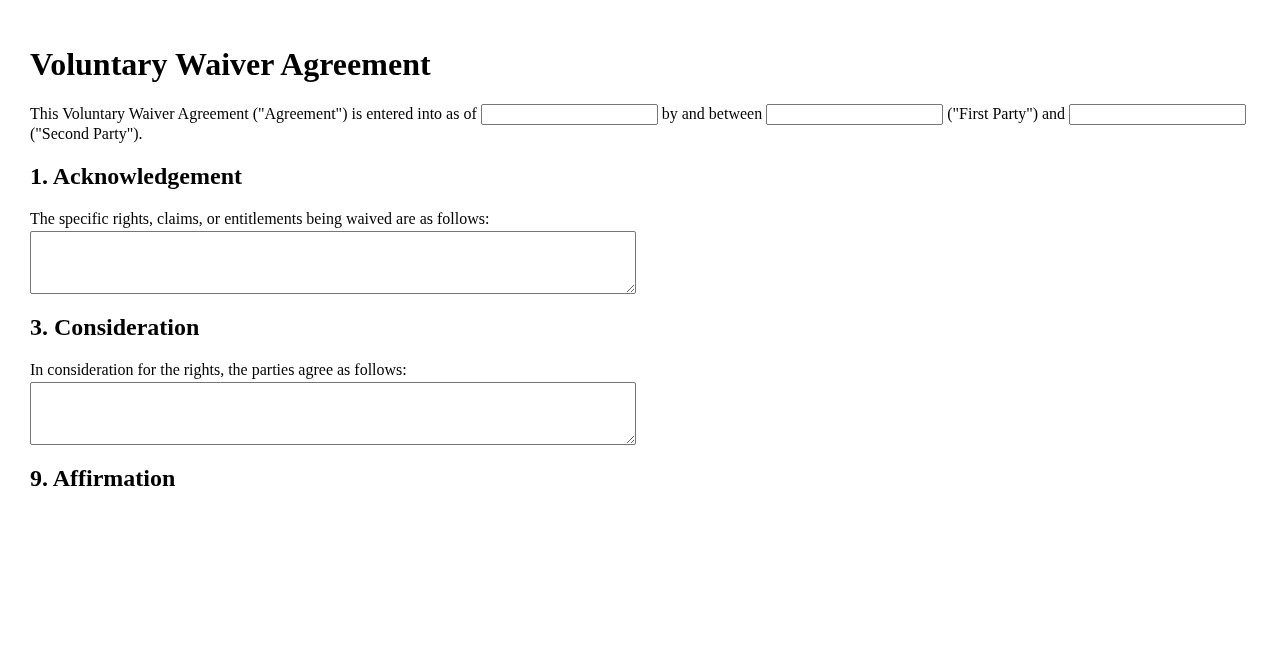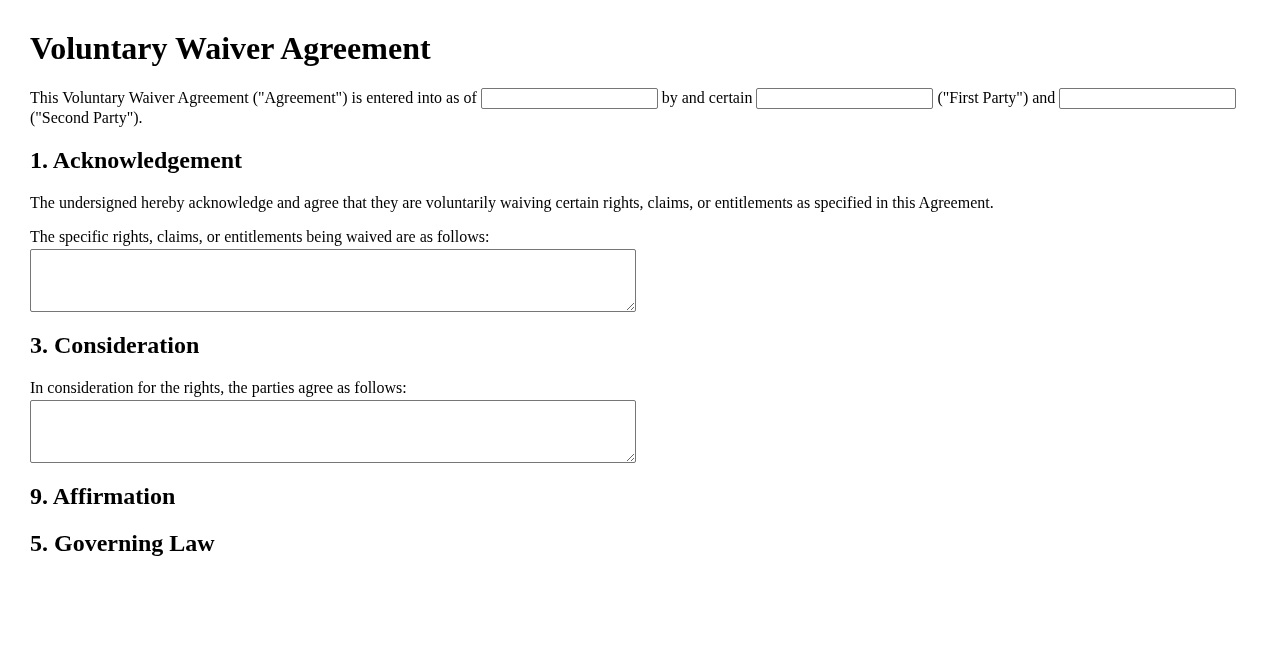--- a/index.html
+++ b/index.html
@@ -7,21 +7,21 @@
   body {
     margin: 30px 24px 30px 30px;
     color: #000000;
     font-family: "Liberation Serif", "DejaVu Serif", serif;
     font-size: 16px;
     line-height: normal;
   }
   h1 {
     font-size: 32px;
     font-weight: bold;
-    margin: 0 0 21px 0;
+    margin: 16px 0 21px 0;
   }
   h2 {
     font-size: 24px;
     font-weight: bold;
     margin: 20px 0;
   }
   p { margin: 16px 0; }
   p.field-label { margin: 8px 0 3px 0; }
   input[type="text"].inline-input {
     box-sizing: border-box;
@@ -54,34 +54,32 @@
 </head>
 <body>
 
 <div>
 
   <h1>Voluntary Waiver Agreement</h1>
 
   <p>
     <span>This Voluntary Waiver Agreement ("Agreement") is entered into as of</span>
     <input type="text" class="inline-input" value="" style="">
-    <span>by and certain</span>
+    <span>by and between</span>
     <input type="text" class="inline-input" value="" style="">
     <span>("First Party") and</span>
     <input type="text" class="inline-input" value="" style="">
     <span>("Second Party").</span>
   </p>
 
   <h2>1. Acknowledgement</h2>
-  <p>The undersigned hereby acknowledge and agree that they are voluntarily waiving certain rights, claims, or entitlements as specified in this Agreement.</p>
 
   <p class="field-label">The specific rights, claims, or entitlements being waived are as follows:</p>
   <textarea class="block-textarea" style=""></textarea>
 
   <h2>3. Consideration</h2>
   <p class="field-label">In consideration for the rights, the parties agree as follows:</p>
   <textarea class="block-textarea" style=""></textarea>
 
   <h2>9. Affirmation</h2>
 
-  <h2>5. Governing Law</h2>
 
 </div>
 
 </body></html>

